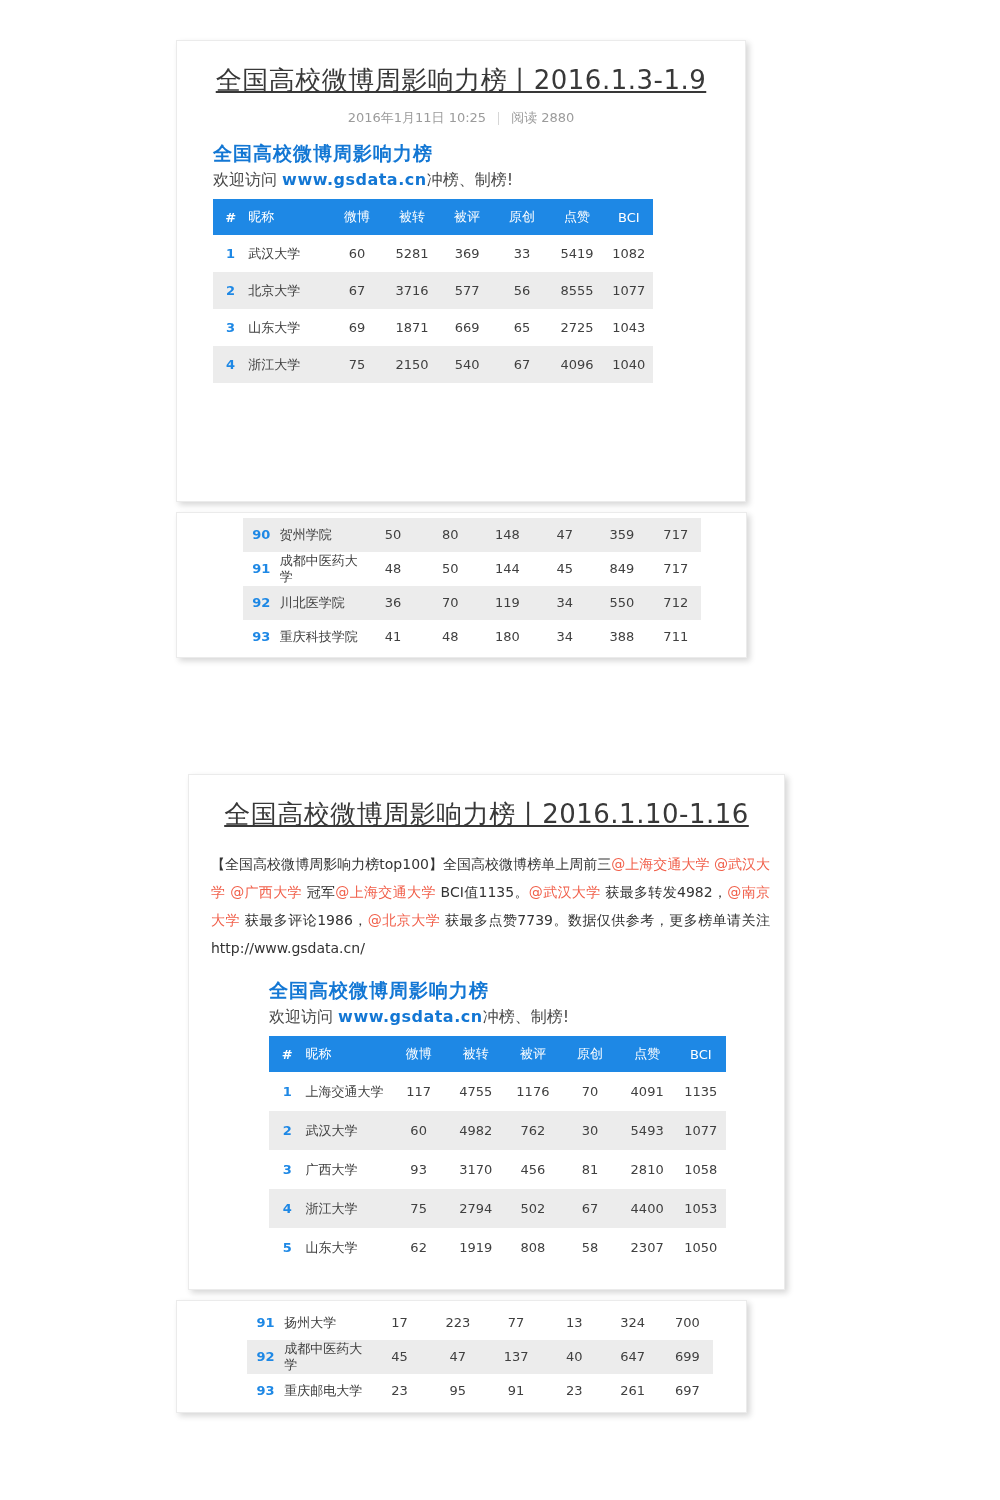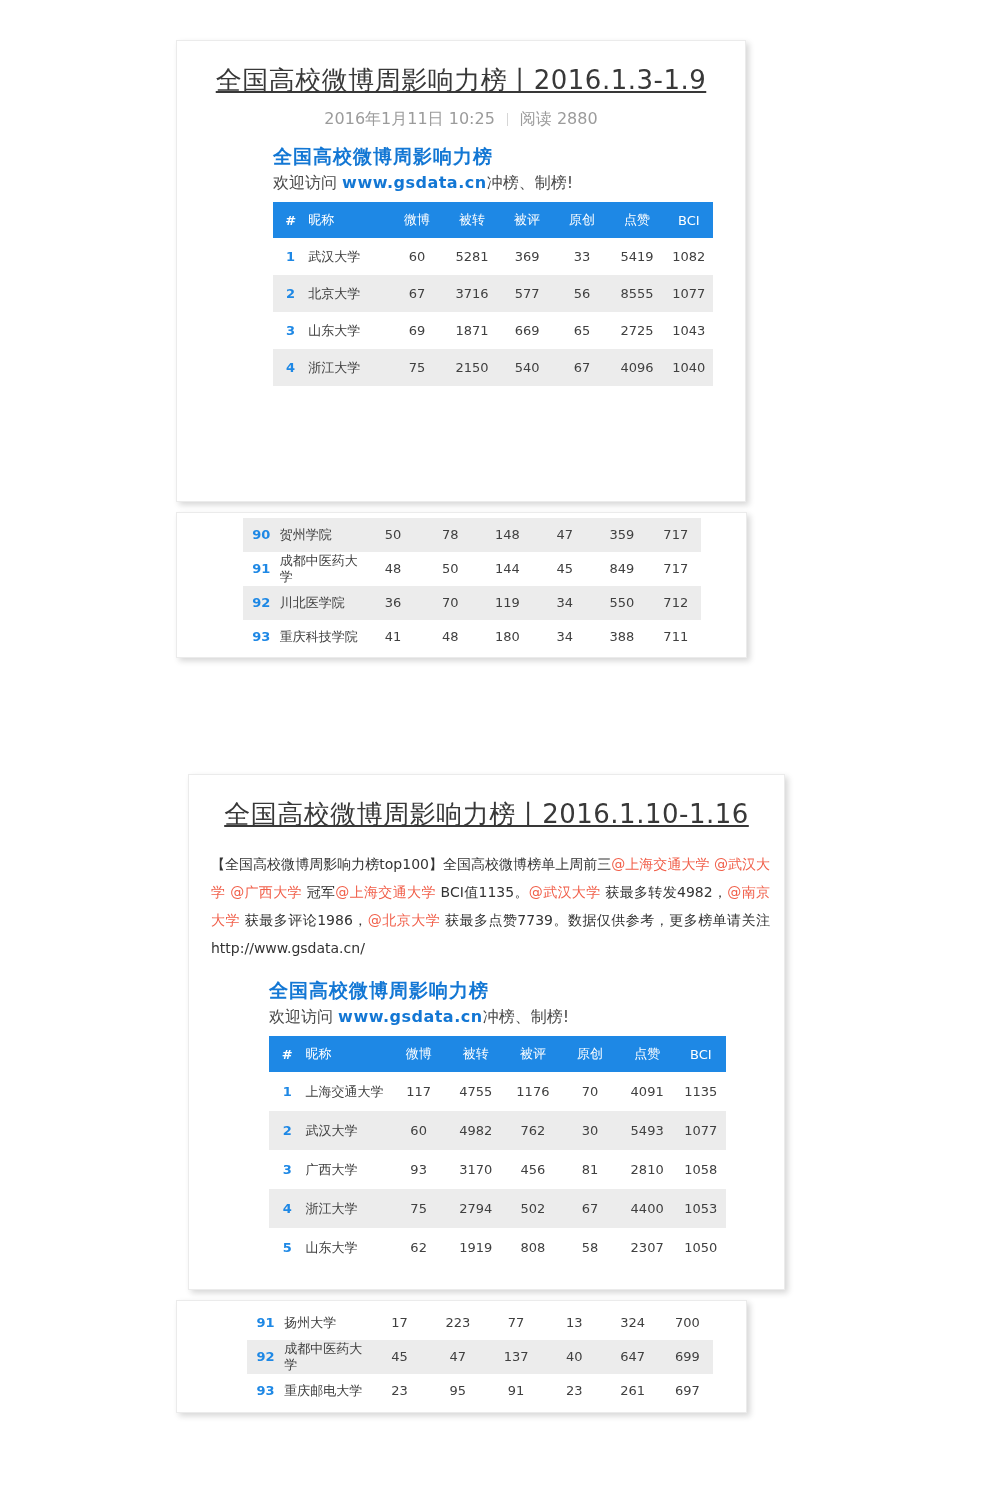--- a/index.html
+++ b/index.html
@@ -21,37 +21,37 @@
   #card-o2 { left:176px; top:1300px; width:571px; height:113px; }
 
   .a-title {
     margin-top:22px; text-align:center;
     font-size:26px; color:#383838; font-weight:500;
     letter-spacing:0.5px;
     text-decoration:underline;
   }
   .a-meta {
     margin-top:11px; text-align:center;
-    font-size:16px; color:#9b9b9b;
+    font-size:13px; color:#9b9b9b;
     display:flex; justify-content:center; align-items:center;
   }
   .a-meta .divider {
     display:inline-block; width:1px; height:13px;
     background:#d6d6d6; margin:0 12px;
   }
   .a-summary {
     margin:18px 20px 0 24px;
     font-size:14px; line-height:28px; color:#333;
     text-align:justify;
   }
   #card-a2 .a-summary { margin:18px 14px 16px 22px; }
   .seg { color:#333; }
   .seg.red { color:#f1604b; }
 
-  .widget  { margin:14px 0 0 96px; width:440px; }
+  .widget  { margin:14px 0 0 36px; width:440px; }
   #card-a2 .widget { margin-left:80px; width:457px; }
   .w-brand { font-size:19px; font-weight:bold; color:#1377d4; letter-spacing:1px; }
   .w-welcome { margin-top:3px; font-size:16px; color:#4a4a4a; }
   .w-welcome .w-link { color:#1377d4; font-weight:bold; letter-spacing:0.5px; }
   .w-table { margin-top:8px; }
 
   .w-head {
     display:flex; align-items:center; height:36px;
     background:#1e88e5; color:#fff; font-size:13px;
   }
@@ -144,21 +144,21 @@
     </div>
   </div>
 </div>
 
 <div class="card" id="card-o1">
   <div class="o-table">
       <div class="w-row shaded">
         <span class="c-rank">90</span>
         <span class="c-name">贺州学院</span>
         <span class="c-v">50</span>
-        <span class="c-v">78</span>
+        <span class="c-v">80</span>
         <span class="c-v">148</span>
         <span class="c-v">47</span>
         <span class="c-v">359</span>
         <span class="c-v c-last">717</span>
       </div>
       <div class="w-row">
         <span class="c-rank">91</span>
         <span class="c-name">成都中医药大学</span>
         <span class="c-v">48</span>
         <span class="c-v">50</span>

